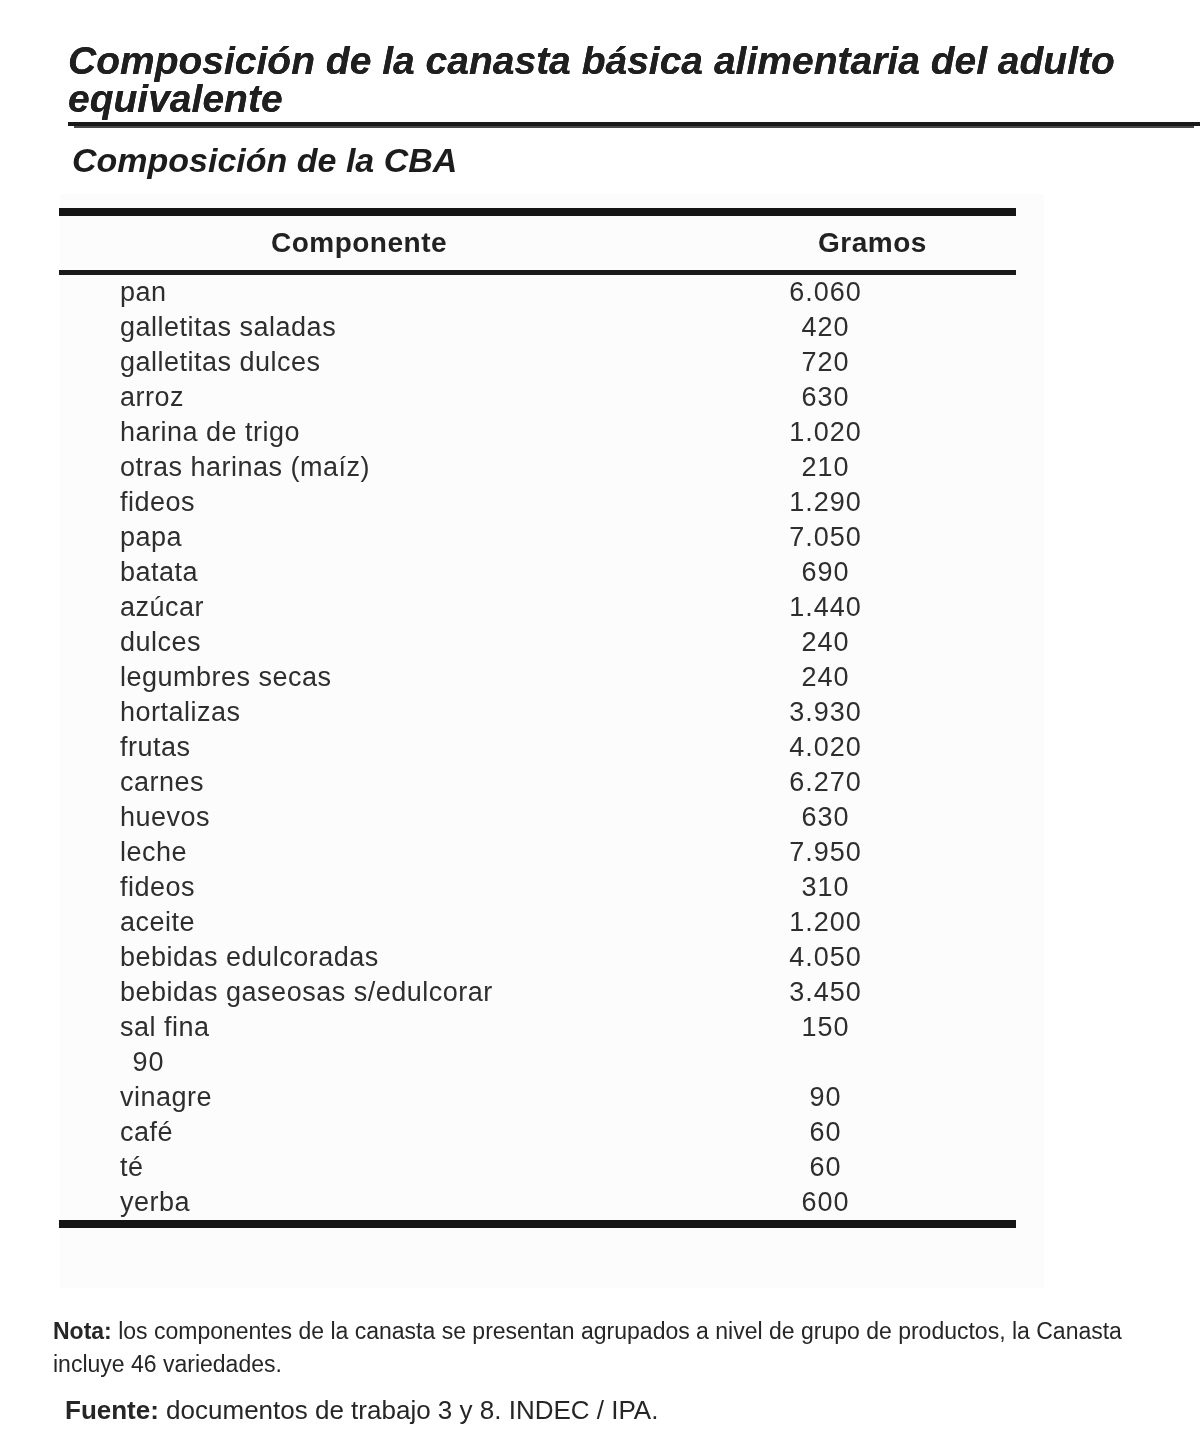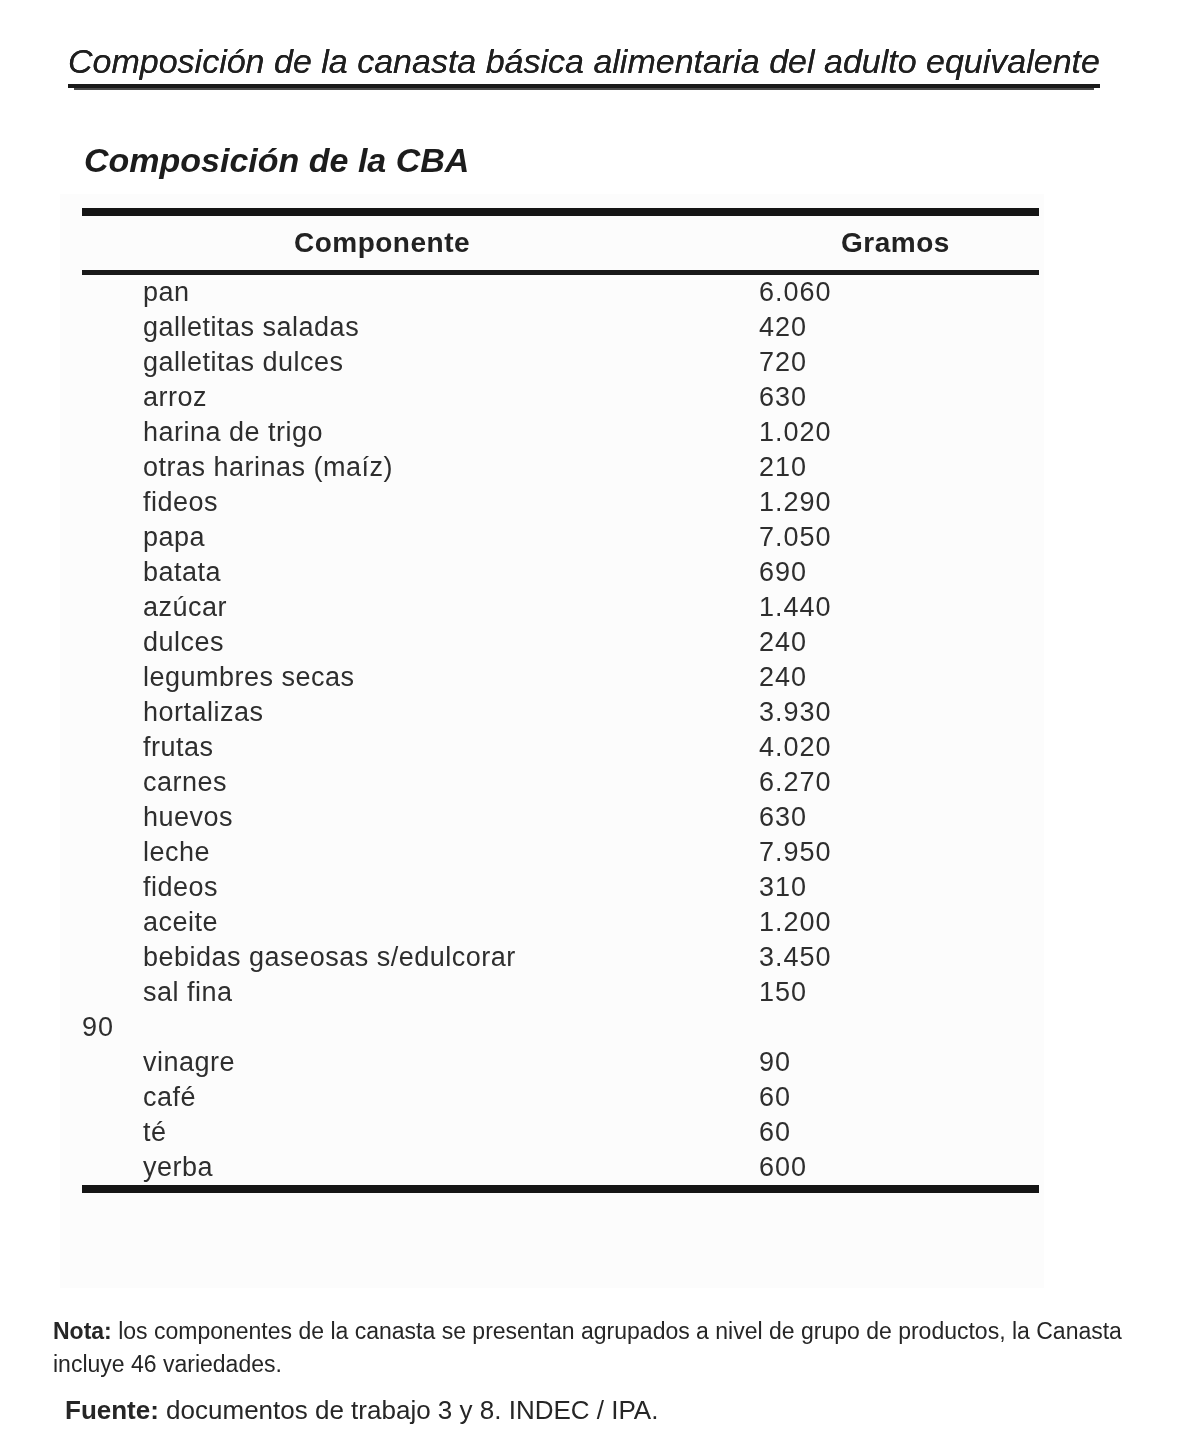--- a/index.html
+++ b/index.html
@@ -15,61 +15,61 @@
   
   .table-tint {
     position: absolute; left: 60px; top: 194px;
     width: 984px; height: 1094px;
     background: #fcfcfc;
   }
 
   
   .doc-title {
     position: absolute; left: 68px; top: 42px;
-    font-size: 34px; line-height: 38px;
-    font-style: italic; font-weight: normal;
+    font-size: 39px; line-height: 38px;
+    font-style: italic; font-weight: bold;
     color: #1f1f1f;
     text-shadow: 0 0 0.6px #1f1f1f;
   }
   .doc-title .underlined {
     display: inline-block;
     padding-bottom: 4px;
     border-bottom: 4px solid #1a1a1a;
     box-shadow: 0 8px 0 -6px #4a4a4a;
   }
 
   
   .section-title {
-    position: absolute; left: 84px; top: 140px;
+    position: absolute; left: 72px; top: 140px;
     font-size: 34px; line-height: 40px;
     font-style: italic; font-weight: bold;
     color: #1c1c1c;
   }
 
   
   .table-wrap {
-    position: absolute; left: 82px; top: 208px;
+    position: absolute; left: 59px; top: 208px;
     width: 957px;
   }
   .rule { width: 100%; background: #151515; }
   .rule.thick { height: 8px; }
   .rule.mid { height: 5px; background: #1a1a1a; }
 
   .thead {
     display: flex; height: 54px; align-items: center;
     font-weight: bold; font-size: 28px; color: #222;
     letter-spacing: 0.5px;
   }
   .th.comp { width: 600px; text-align: center; }
   .th.grams { flex: 1; text-align: center; padding-left: 70px; }
 
   .tr { display: flex; height: 35px; align-items: center; }
   .td { font-size: 27px; color: #2e2e2e; letter-spacing: 0.5px; }
   .td.comp { flex: 1; padding-left: 61px; white-space: nowrap; }
-  .td.grams { width: 280px; text-align: left; padding-right: 101px; letter-spacing: 1px; }
+  .td.grams { width: 280px; text-align: center; padding-right: 101px; letter-spacing: 1px; }
 
   
   .nota {
     position: absolute; left: 53px; top: 1315px;
     width: 1095px;
     font-size: 23px; line-height: 33px;
     color: #262626;
   }
   .fuente {
     position: absolute; left: 65px; top: 1394px;
@@ -171,20 +171,24 @@
         </div>
       <div class="tr">
           <div class="td comp">fideos</div>
           <div class="td grams">310</div>
         </div>
       <div class="tr">
           <div class="td comp">aceite</div>
           <div class="td grams">1.200</div>
         </div>
       <div class="tr">
+          <div class="td comp">bebidas edulcoradas</div>
+          <div class="td grams">4.050</div>
+        </div>
+      <div class="tr">
           <div class="td comp">bebidas gaseosas s/edulcorar</div>
           <div class="td grams">3.450</div>
         </div>
       <div class="tr">
           <div class="td comp">sal fina</div>
           <div class="td grams">150</div>
         </div>
       <div class="tr">
           <div class="td grams">90</div>
         </div>

